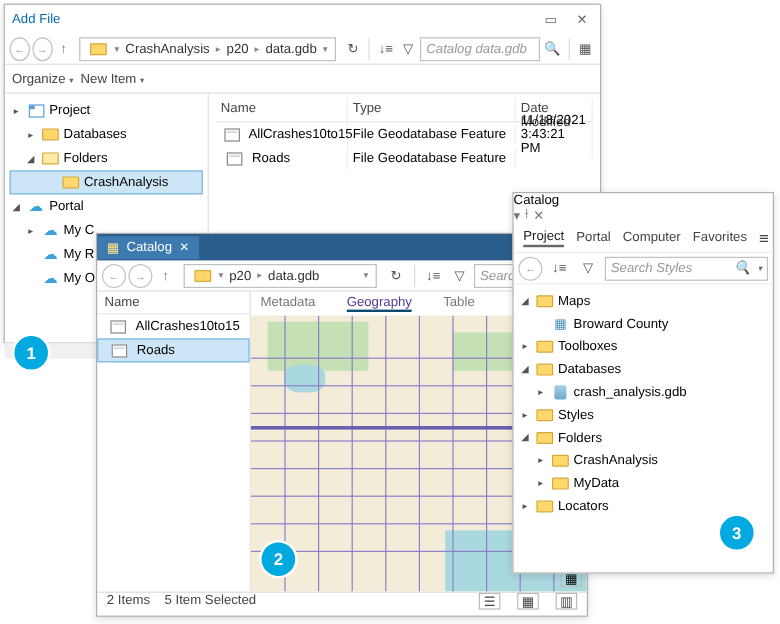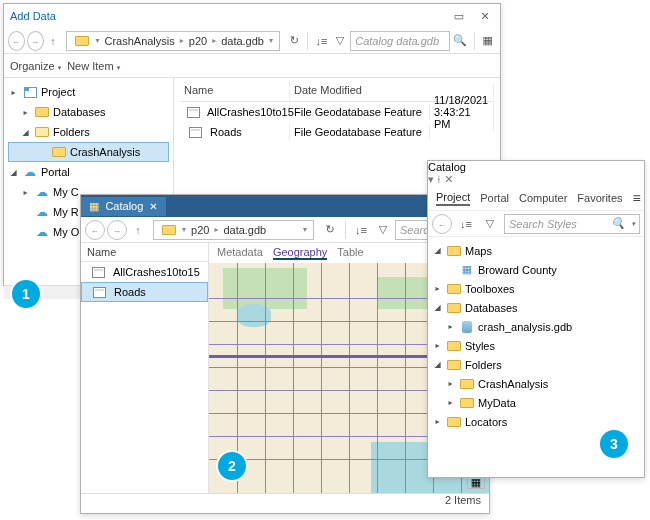--- a/index.html
+++ b/index.html
@@ -48,24 +48,24 @@
   .catview .tabhdr { display:flex; align-items:center; background:#2b5d8c; height:22px; }
   .tabactive { background:#3d7ab0; color:#fff; padding:3px 8px; display:flex; gap:6px; align-items:center;}
   .tabactive .x { font-size:10px; }
   .cvtoolbar { display:flex; align-items:center; height:26px; padding:0 4px; gap:2px; border-bottom:1px solid #e0e0e0;}
   .cvsplit { display:flex; height: calc(100% - 22px - 26px - 20px); }
   .cvlist { width: 128px; border-right:1px solid #e0e0e0; }
   .cvlist .hdr { padding:3px 6px; border-bottom:1px solid #e8e8e8; color:#444;}
   .cvlist .row { display:flex; align-items:center; height:20px; padding:0 6px; gap:4px;}
   .cvlist .row.sel { background:#cde6f7; border:1px solid #7ab6e0;}
   .cvmain { flex:1; display:flex; flex-direction:column;}
-  .cvtabs { display:flex; gap:10px; padding:3px 8px; color:#777;}
+  .cvtabs { display:flex; gap:26px; padding:3px 8px; color:#777;}
   .cvtabs .act { color:#533a94; border-bottom:2px solid #0c4a6e;}
   .mapimg { flex:1; position:relative; overflow:hidden; background:#eef3e8;}
-  .statusbar { display:flex; align-items:flex-end; height:20px; padding:0 8px; gap:12px; border-top:1px solid #ddd; color:#444;flex-direction:column;}
+  .statusbar { display:flex; align-items:flex-start; height:20px; padding:0 8px; gap:12px; border-top:1px solid #ddd; color:#444;}
   .statusbar .spacer { flex:1; }
   .sicon { width:18px; height:14px; border:1px solid #bbb; margin-left:2px; display:flex; align-items:center; justify-content:center;}
   .cptitle .r { display:flex; gap:4px; color:#777;}
   .cpnav { display:flex; align-items:center; gap:10px; padding:4px 8px; color:#444; border-bottom:1px solid #eee;}
   .cpnav .act { border-bottom:2px solid #666; color:#222; padding-bottom:1px;}
   .cpham { margin-left:auto; font-size:14px; }
   .cptool { display:flex; align-items:center; height:26px; padding:0 4px; gap:4px; border-bottom:1px solid #eee;}
   .cptool .searchbox { flex:1; font-style:italic;}
   .cptree { padding:4px 2px; }
   .cptree .treerow { height:19px;}
@@ -79,21 +79,21 @@
   .road.v { width:1px; height:100%; }
   .water { position:absolute; background:#a9d8de; }
   .green { position:absolute; background:#c5e0b4; }
   .beige { position:absolute; background:#f3ecd9; }
 </style>
 </head>
 <body>
 
 <div class="panel" style="left:3px; top:3px; width:498px; height:283px;">
   <div class="titlebar titlebar-add">
-    <span class="tbtxt">Add Data</span>
+    <span class="tbtxt">Add File</span>
     <div class="winctrl">
       <span class="winbtn">▭</span>
       <span class="winbtn">✕</span>
     </div>
   </div>
   <div class="toolbar">
     <div class="navbtn">←</div>
     <div class="navbtn">→</div>
     <div class="upbtn">↑</div>
     <div class="crumbbar">
@@ -171,20 +171,21 @@
         </div>
       <div class="treerow" style="padding-left:14px">
           <span class="exp"></span>
           <span class="ticon cloud">☁</span>
           <span>My O</span>
         </div>
     </div>
     <div class="filelist">
       <div class="flhdr">
         <div class="flcol c1">Name</div>
+        <div class="flcol c2">Type</div>
         <div class="flcol c3">Date Modified</div>
       </div>
       <div class="flrow">
         <div class="flcol c1">
             <span class="ticon">
               <span class="fcls"></span>
             </span>
             <span>AllCrashes10to15</span>
           </div>
         <div class="flcol c2">File Geodatabase Feature</div>

